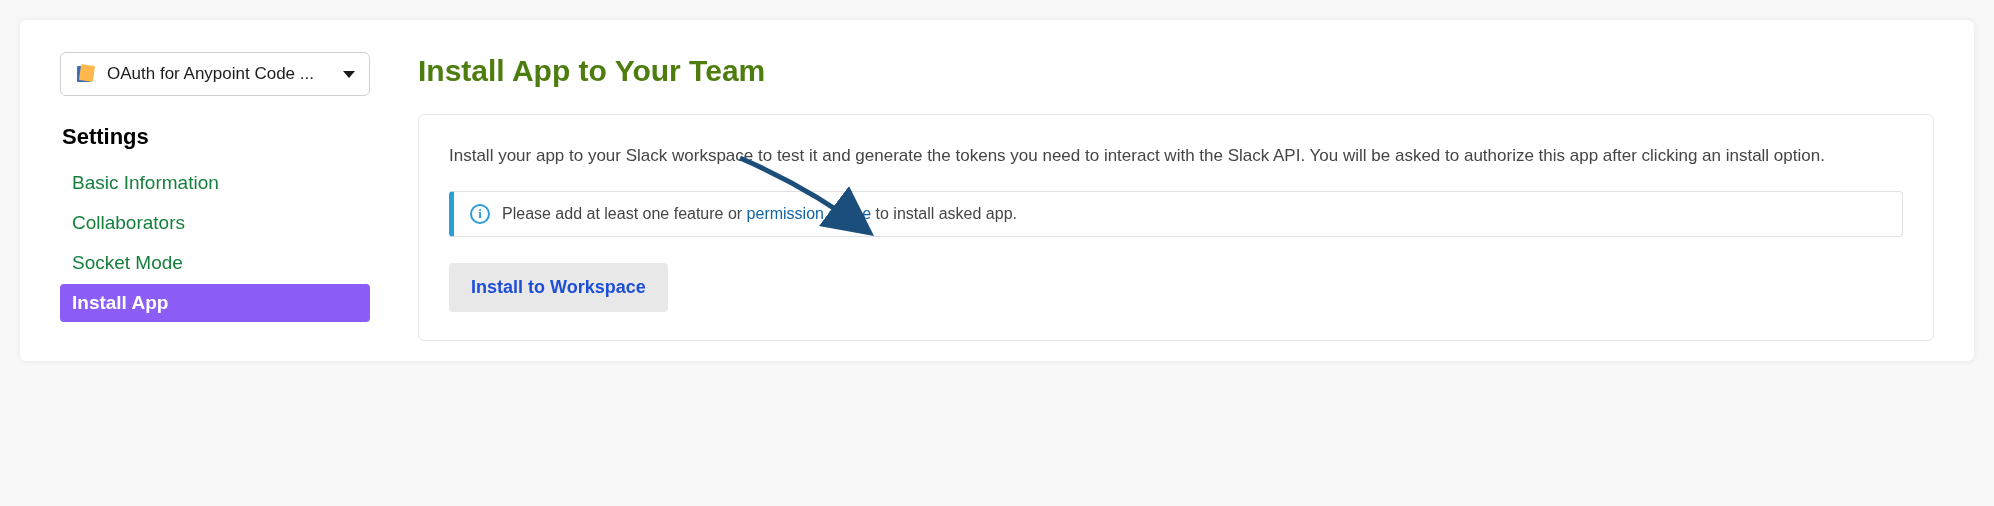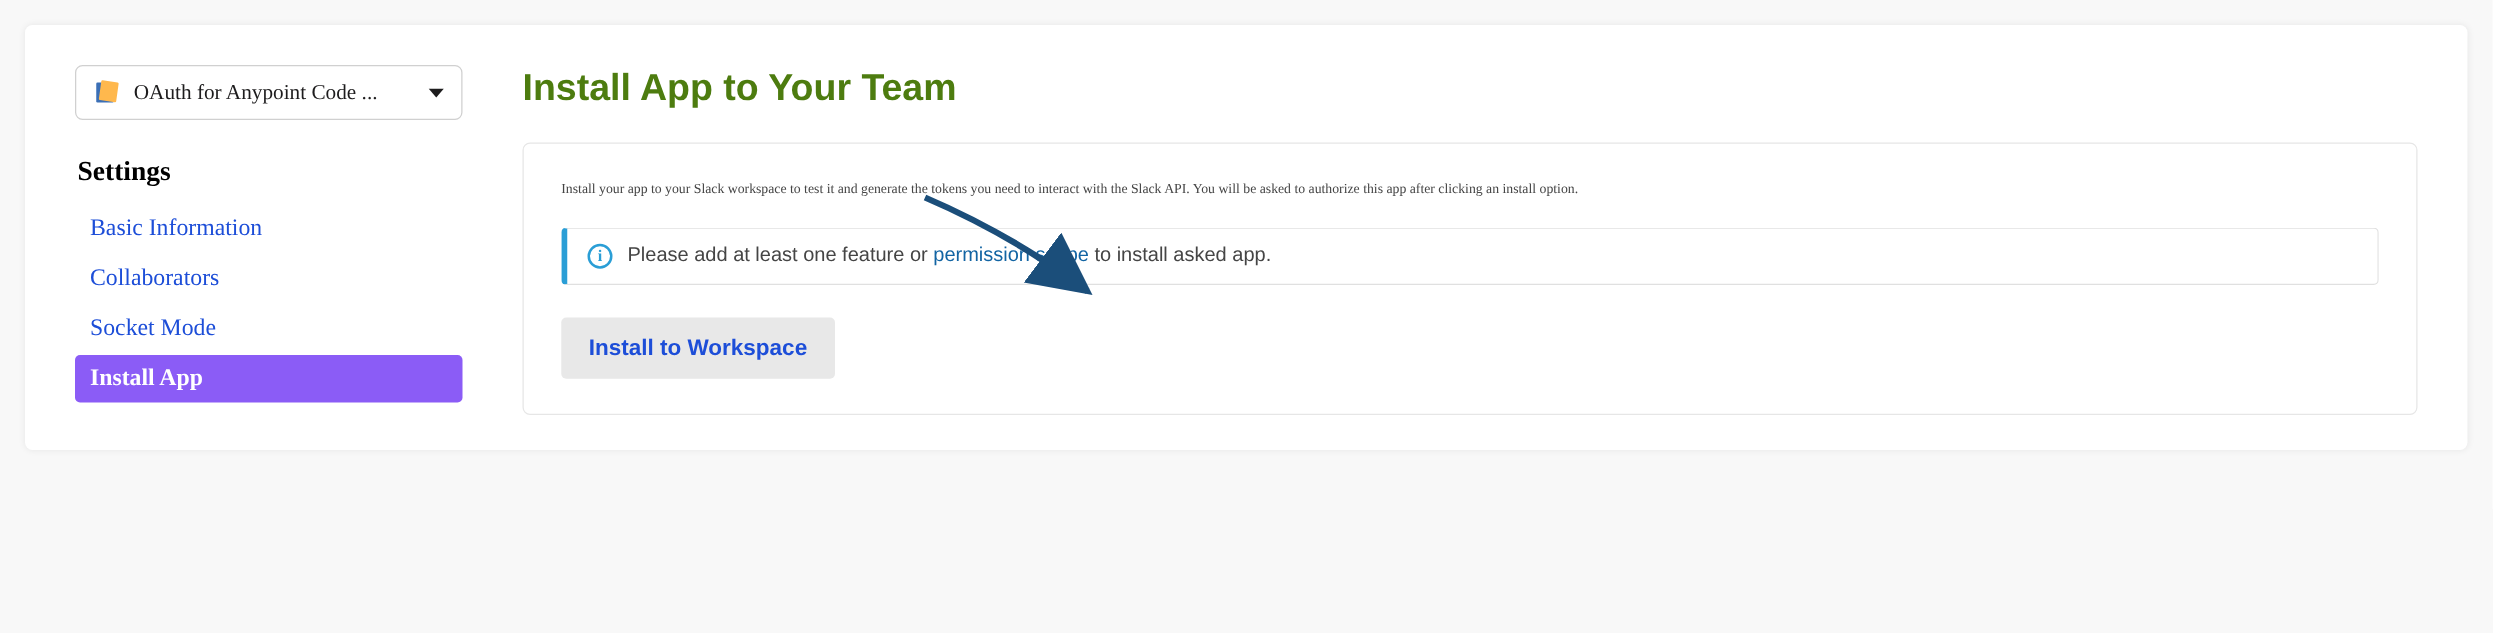--- a/index.html
+++ b/index.html
@@ -14,21 +14,20 @@
       box-shadow: 0 0 6px rgba(0,0,0,0.08);
       padding: 32px 40px 20px 40px;
       display: flex;
       gap: 48px;
       min-height: 340px;
       position: relative;
     }
     .sidebar {
       width: 310px;
       flex-shrink: 0;
-      font-family: Liberation Serif, serif;
     }
     .app-selector {
       border: 1px solid #d0d0d0;
       border-radius: 6px;
       padding: 10px 14px;
       display: flex;
       align-items: center;
       gap: 10px;
       cursor: pointer;
       background: #fff;
@@ -58,21 +57,21 @@
     .section-title {
       font-weight: 700;
       font-size: 22px;
       color: #000000;
       margin-bottom: 14px;
       padding-left: 2px;
     }
     .nav-item {
       padding: 8px 12px;
       font-size: 19px;
-      color: #1d4ed8;
+      color: #15803d;
       cursor: pointer;
       border-radius: 4px;
       margin-bottom: 2px;
     }
     .nav-item.active {
       background: #8b5cf6;
       color: #fff;
       font-weight: 600;
     }
     .main {
@@ -84,25 +83,24 @@
       font-size: 30px;
       color: #4d7c0f;
       margin-bottom: 26px;
     }
     .card {
       border: 1px solid #e6e6e6;
       border-radius: 6px;
       padding: 28px 30px;
     }
     .description {
-      font-size: 11px;
+      font-size: 17px;
       color: #454545;
       line-height: 1.5;
       margin-bottom: 22px;
-      font-family: Liberation Serif, serif;
     }
     .info-banner {
       border: 1px solid #e0e0e0;
       border-left: 5px solid #2a9ed6;
       border-radius: 4px;
       padding: 12px 16px;
       display: flex;
       align-items: center;
       gap: 12px;
       margin-bottom: 26px;

